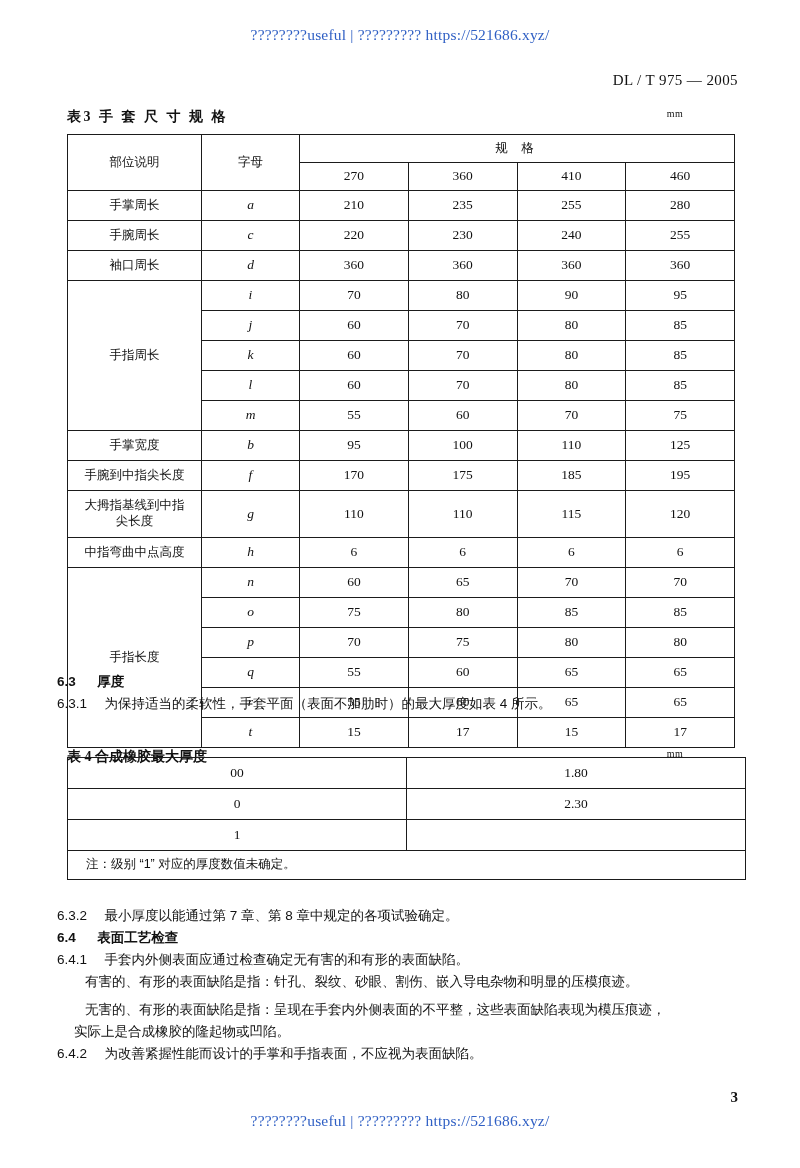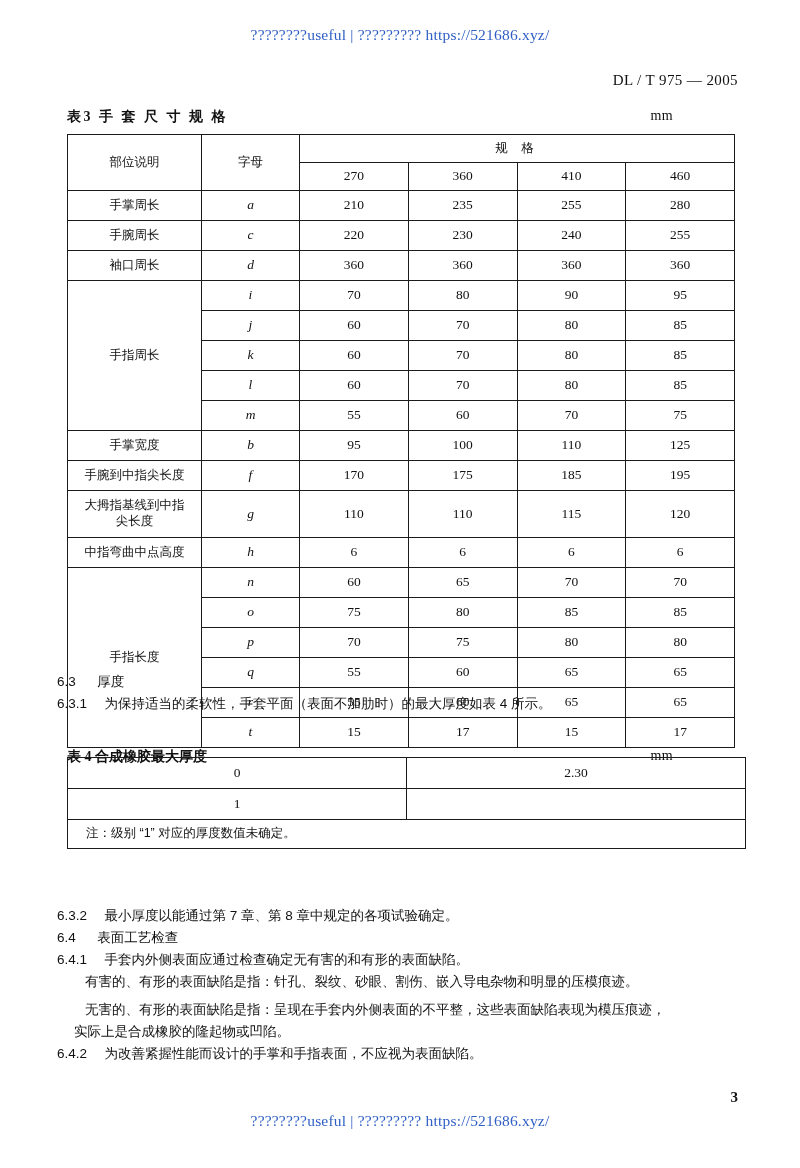--- a/index.html
+++ b/index.html
@@ -49,23 +49,23 @@
     left: 67px;
     width: 668px;
     text-align: left;
     font-weight: bold;
     font-size: 14px;
     white-space: nowrap;
   }
   .caption-spaced { letter-spacing: 2.5px; }
   .unit-label {
     position: absolute;
-    right: 62px;
-    font-family: "Liberation Serif", "DejaVu Serif", serif;
-    font-size: 14px;
+    right: 52px;
+    font-family: "Liberation Serif", "DejaVu Serif", serif;
+    font-size: 10px;
     font-weight: normal;
     letter-spacing: 0.3px;
   }
 
   
   table.doc-table {
     position: absolute;
     border-collapse: collapse;
     table-layout: fixed;
     font-size: 13px;
@@ -106,21 +106,21 @@
 
   
   .body-text {
     position: absolute;
     font-family: "Liberation Sans", "DejaVu Sans", sans-serif;
     font-size: 13.5px;
     line-height: 1.45;
     white-space: nowrap;
   }
   .heading {
-    font-weight: normal;
+    font-weight: bold;
   }
   .num-lead {
     font-family: "Liberation Sans", "DejaVu Sans", sans-serif;
   }
   .indent-para { white-space: nowrap; }
 
   
   .page-number {
     position: absolute;
     top: 1089px;
@@ -318,20 +318,24 @@
 </div>
 
 <div class="table-caption" style="top:736px;margin-top:12px;">
   <span>表 4   合成橡胶最大厚度</span>
   <span class="unit-label" style="top:0;">mm</span>
 </div>
 
 <table class="doc-table" id="table-4">
   <tbody>
     <tr>
+      <td class="h1 num" style="height:28px;">00</td>
+      <td class="h2 num">1.80</td>
+    </tr>
+    <tr>
       <td class="h1 num" style="height:28px;">0</td>
       <td class="h2 num">2.30</td>
     </tr>
     <tr>
       <td class="h1 num" style="height:28px;">1</td>
       <td class="h2 num"></td>
     </tr>
     <tr>
       <td class="note-cell" colspan="2" style="height:26px;">注：级别 “1” 对应的厚度数值未确定。</td>
     </tr>

